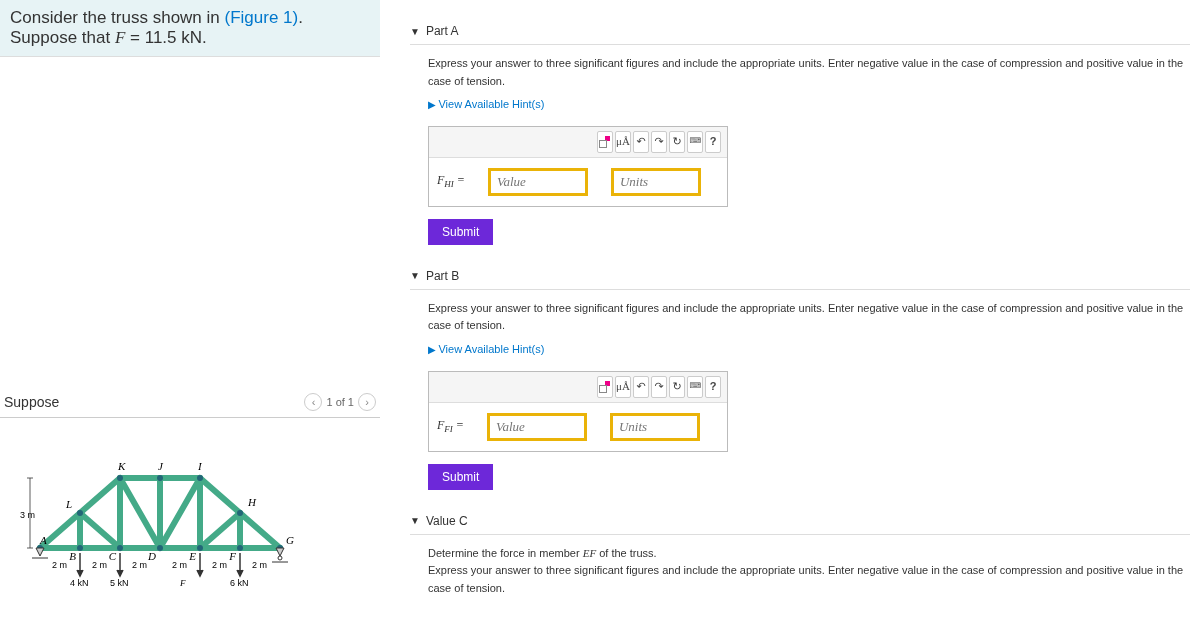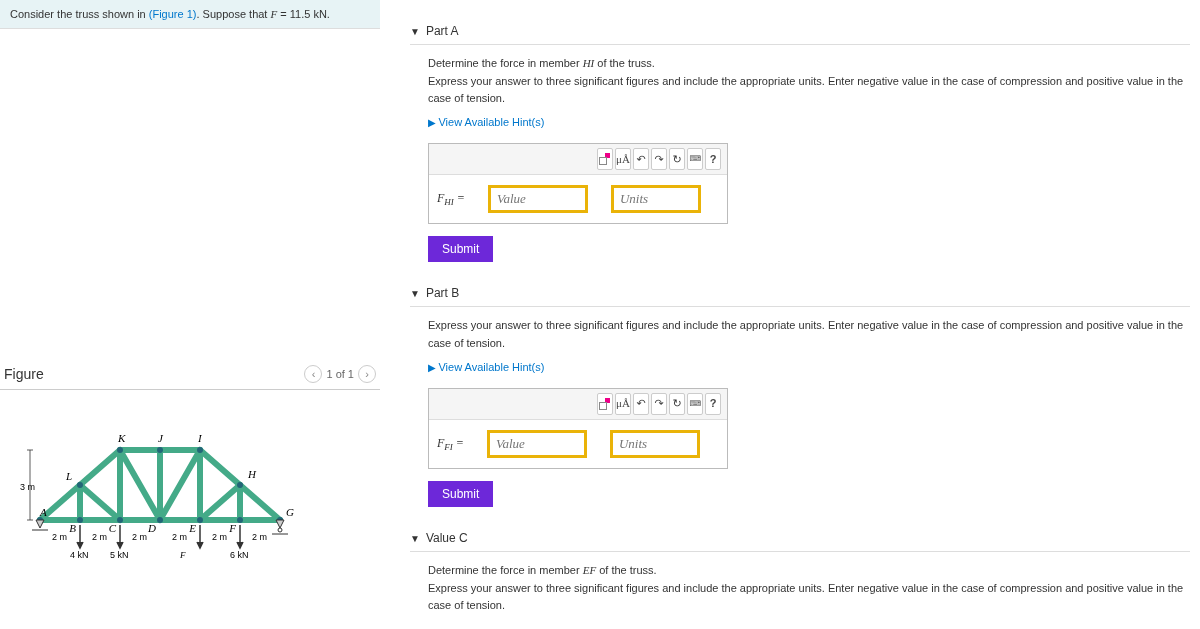--- a/index.html
+++ b/index.html
@@ -1,21 +1,21 @@
 <!DOCTYPE html>
 <html><head>
 <meta charset="utf-8">
 <style>
   * { box-sizing: border-box; margin: 0; padding: 0; }
   body { font-family: Arial, Helvetica, sans-serif; font-size: 12px; color: #333; background: #fff; width: 1200px; }
   .container { display: flex; }
   .left-col { width: 380px; padding: 0; }
   .right-col { flex: 1; padding: 0 10px 20px 30px; }
 
-  .problem-box { background: #e7f3f5; padding: 8px 10px; font-size: 11px; color: #333; border-bottom:1px solid #ddd;}
+  .problem-box { background: #e7f3f5; padding: 8px 10px; font-size: 17px; color: #333; border-bottom:1px solid #ddd;}
   .problem-box i.var { font-style: italic; font-family: 'Times New Roman', serif; }
 
   .figure-header { display:flex; align-items:center; justify-content:space-between; margin-top: 330px; padding: 6px 4px; border-bottom:1px solid #ccc; }
   .figure-header .title { font-size: 14px; }
   .pager { display:flex; align-items:center; gap:4px; font-size:11px; color:#666;}
   .pager-btn { width:18px; height:18px; border:1px solid #ccc; border-radius:50%; display:flex; align-items:center; justify-content:center; cursor:pointer; color:#888; background:#fff;}
 
   .figure-img { margin-top:30px; }
 
   .part { margin-top: 18px; }
@@ -52,21 +52,21 @@
 <body>
 
 <div class="container">
 
   <div class="left-col">
     <div class="problem-box">
       <span>Consider the truss shown in </span><span style="color:#0077cc;cursor:pointer">(Figure 1)</span><span>. Suppose that </span><i class="var">F</i><span> = 11.5 kN.</span>
     </div>
 
     <div class="figure-header">
-      <span class="title">Figure</span>
+      <span class="title">Suppose</span>
       <span class="pager">
         <span class="pager-btn">‹</span>
         <span>1 of 1</span>
         <span class="pager-btn">›</span>
       </span>
     </div>
 
     <div class="figure-img">
       <svg width="300" height="140" viewBox="0 0 300 140">
 
@@ -167,23 +167,20 @@
   </div>
 
   <div class="right-col">
 
     <div class="part">
       <div class="part-header">
         <span class="caret">▼</span>
         <span class="part-title">Part A</span>
       </div>
       <div class="part-body">
-        <div>
-          <span>Determine the force in member </span><span class="member">HI</span><span> of the truss.</span>
-        </div>
         <div>Express your answer to three significant figures and include the appropriate units. Enter negative value in the case of compression and positive value in the case of tension.</div>
         <span class="hints">View Available Hint(s)</span>
 
         <div class="input-box">
           <div class="toolbar">
             <span class="tool frac">
                 <span class="frac-shape"></span>
               </span>
             <span class="tool mua">μÅ</span>
             <span class="tool">↶</span>

